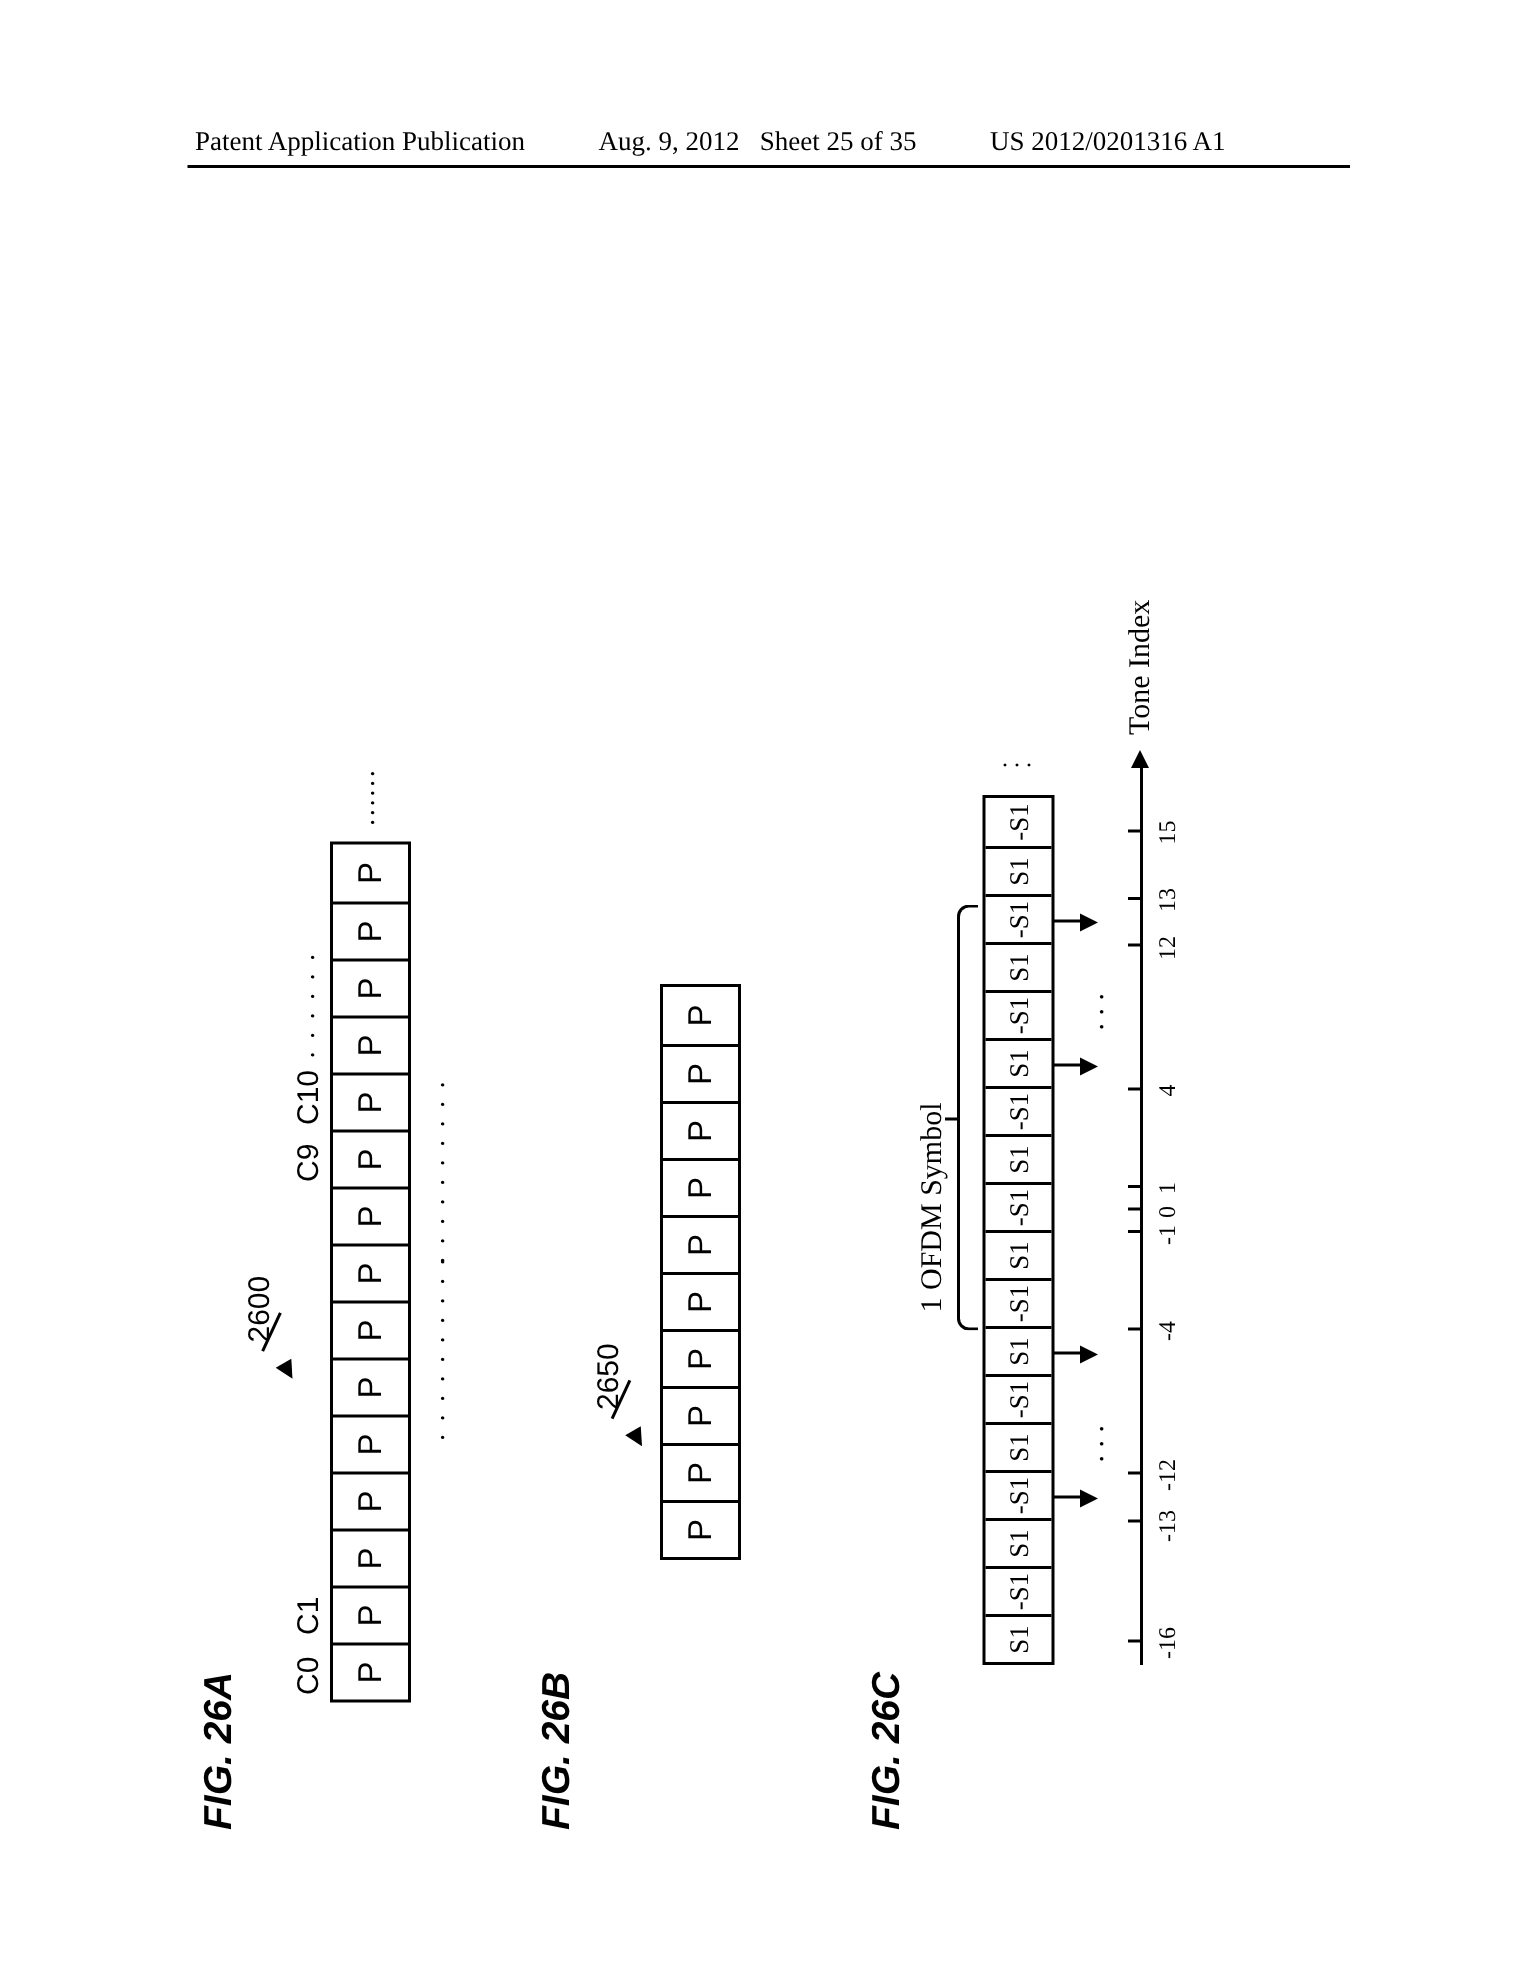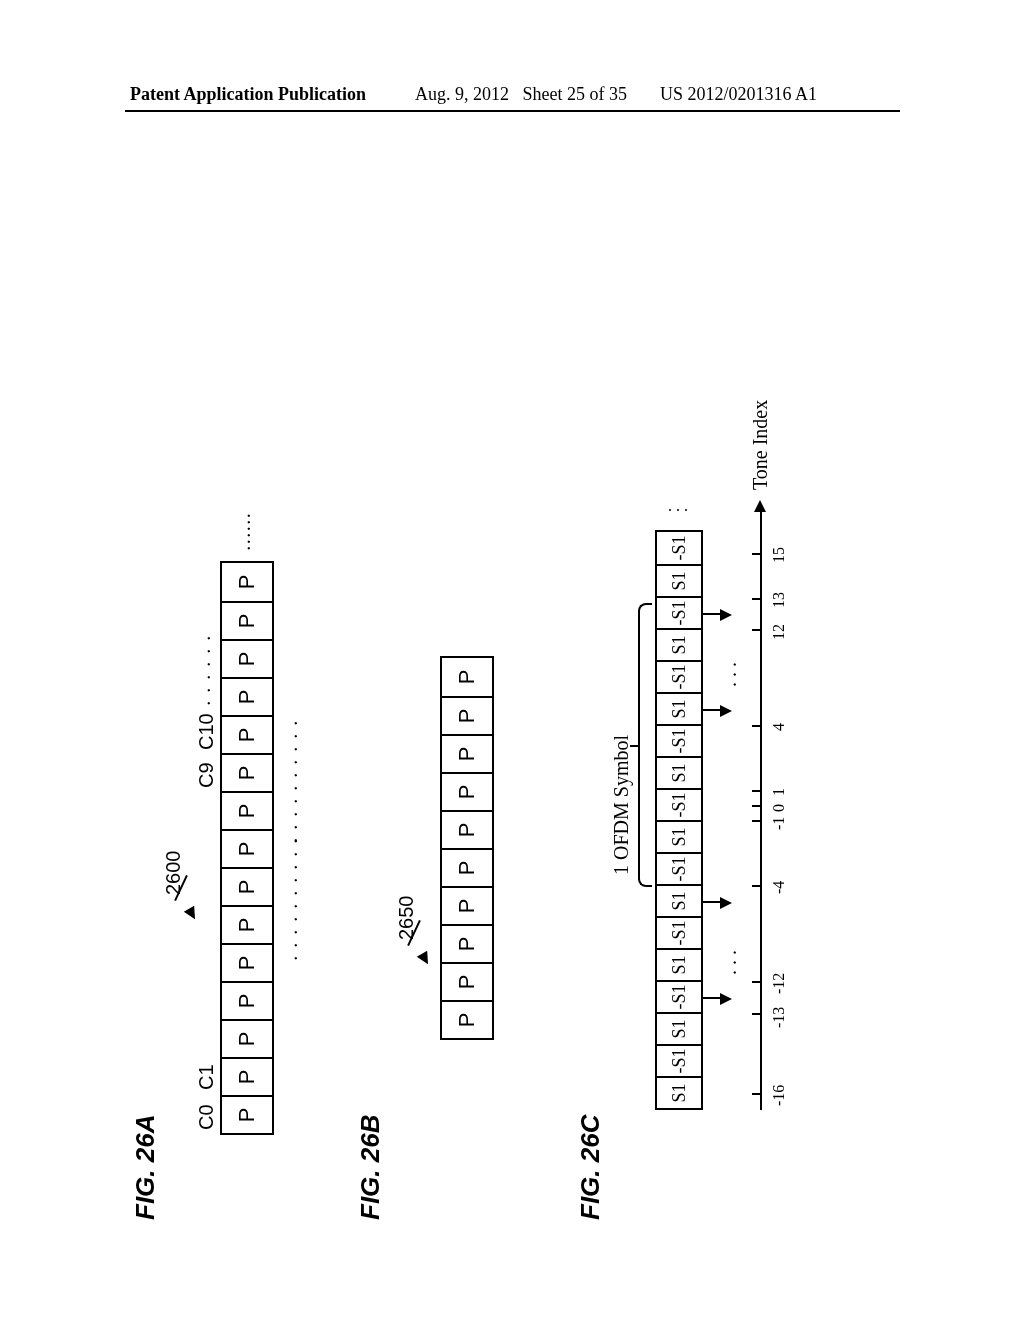--- a/index.html
+++ b/index.html
@@ -14,25 +14,25 @@
   .header {
     position: absolute;
     top: 84px;
     left: 0;
     width: 100%;
     font-size: 18px;
   }
   .header-left {
     position: absolute;
     left: 130px;
-    font-weight: bold;
+    font-weight: normal;
   }
   .header-center {
     position: absolute;
-    left: 415px;
+    left: 399px;
   }
   .header-right {
     position: absolute;
     left: 660px;
     font-weight: normal;
   }
   .header-line {
     position: absolute;
     top: 110px;
     left: 125px;

